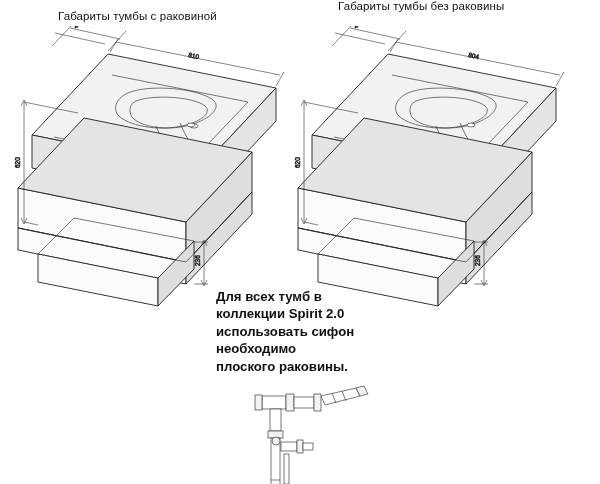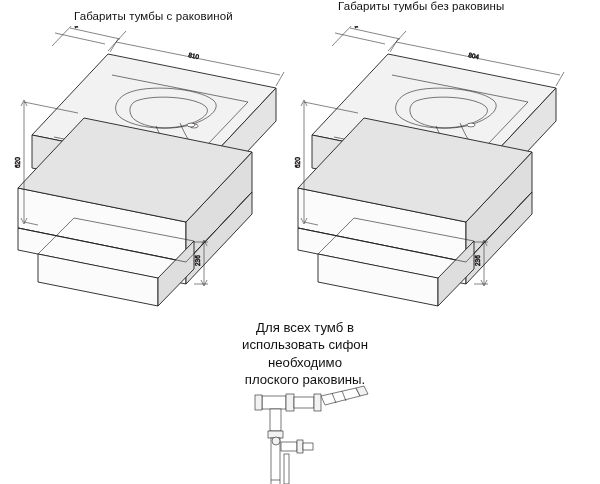--- a/index.html
+++ b/index.html
@@ -21,34 +21,32 @@
     width: 600px;
     height: 484px;
   }
   .caption {
     position: absolute;
     font-size: 11.5px;
     color: #111;
     white-space: nowrap;
     letter-spacing: 0.1px;
   }
-  #caption-left  { left: 74px;  top: 10px; }
+  #caption-left  { left: 58px;  top: 10px; }
   #caption-right { left: 338px; top: 0; }
 
   .note {
     position: absolute;
     left: 216px;
     top: 288px;
     width: 178px;
-    text-align: center;
     font-size: 13.2px;
-    font-weight: normal;
+    font-weight: bold;
     line-height: 1.32;
     color: #111;
-    margin-top: 31px;
   }
   svg { display: block; }
   .ln   { stroke: #231f20; fill: none; stroke-width: 0.9; }
   .ln-t { stroke: #231f20; fill: none; stroke-width: 0.6; }
   .dim  { stroke: #231f20; fill: none; stroke-width: 0.55; }
   .fill-top   { fill: #f2f2f2; }
   .fill-side  { fill: #e4e4e4; }
   .fill-front { fill: #fbfbfb; }
   .fill-dark  { fill: #dedede; }
   .fill-white { fill: #ffffff; }
@@ -195,20 +193,21 @@
       <polyline points="193,220 196,214 199,220"></polyline>
       <polyline points="193,254 196,260 199,254"></polyline>
       <line x1="186" y1="216" x2="200" y2="216"></line>
       <line x1="186" y1="258" x2="200" y2="258"></line>
       <text class="dimtext" x="192" y="240" transform="rotate(-90 192 240)">236</text>
     </g>
   </svg>
 
   <div class="note">
     <div>Для всех тумб в</div>
+    <div>коллекции Spirit 2.0</div>
     <div>использовать сифон</div>
     <div>необходимо</div>
     <div>плоского раковины.</div>
   </div>
 
   <svg width="160" height="110" viewBox="0 0 160 110" style="position:absolute; left:228px; top:382px;">
     <g class="ln-t">
 
       <rect class="fill-white" x="34" y="14" width="24" height="13" stroke="#231f20"></rect>
       <rect class="fill-top" x="58" y="12" width="8" height="17" stroke="#231f20"></rect>

